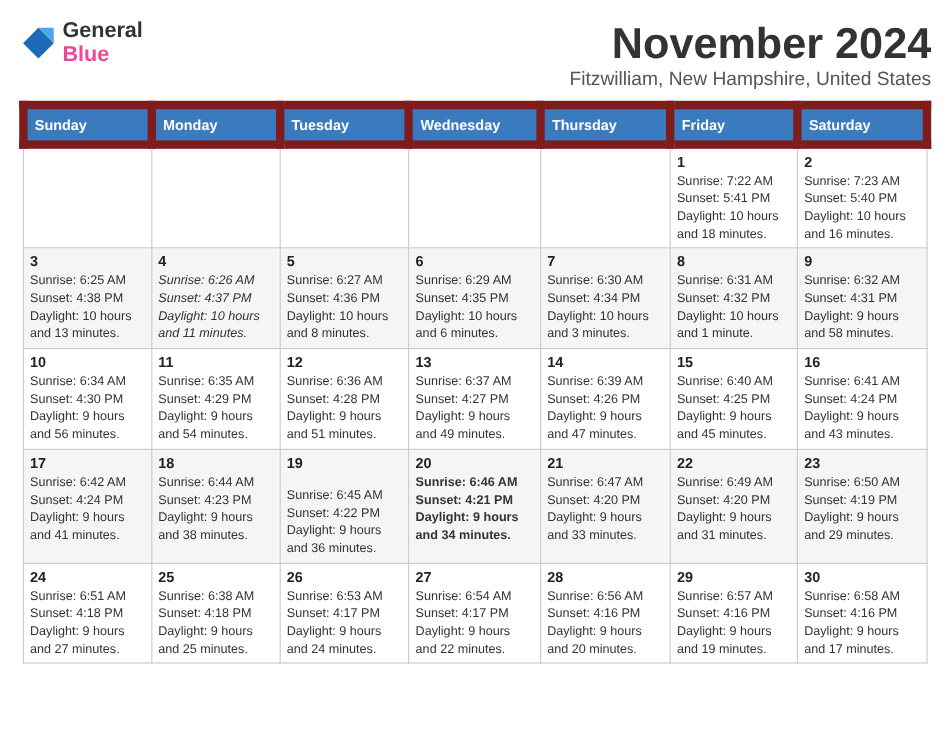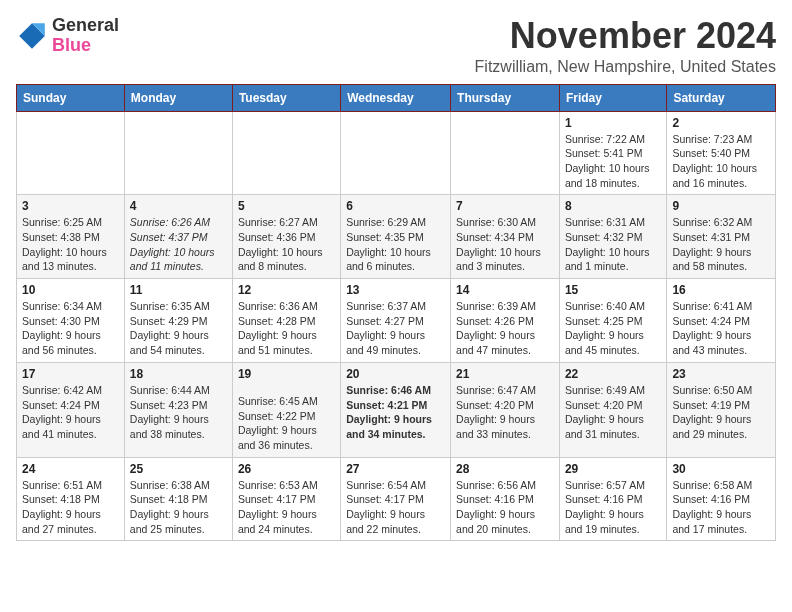--- a/index.html
+++ b/index.html
@@ -52,21 +52,21 @@
       border-collapse: collapse;
       font-size: 11px;
     }
     .calendar th {
       background-color: #3a7abf;
       color: #fff;
       text-align: left;
       padding: 6px 6px;
       font-size: 12px;
       font-weight: bold;
-      border: 1px solid #7f1d1d;
+      border: 7px solid #7f1d1d;
     }
     .calendar td {
       border: 1px solid #ccc;
       vertical-align: top;
       padding: 4px 5px;
       width: 113px;
       height: 80px;
       background: #fff;
     }
     .calendar tr:nth-child(even) td {

